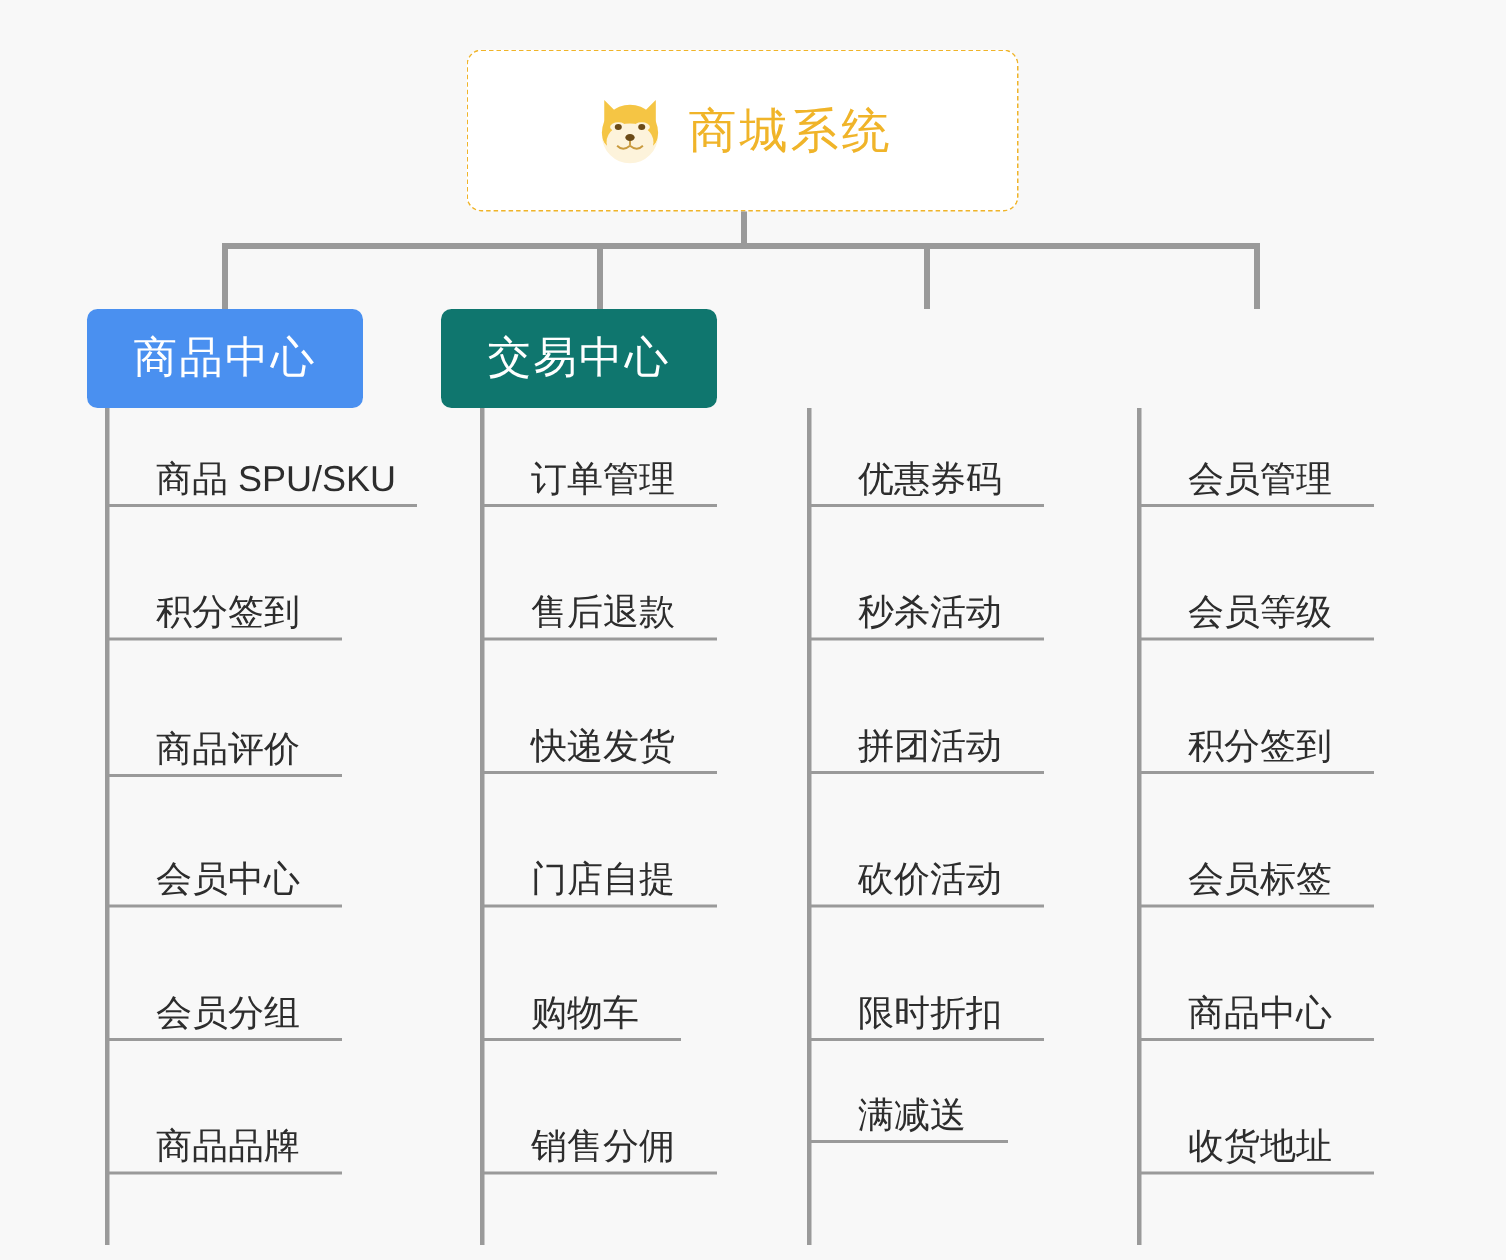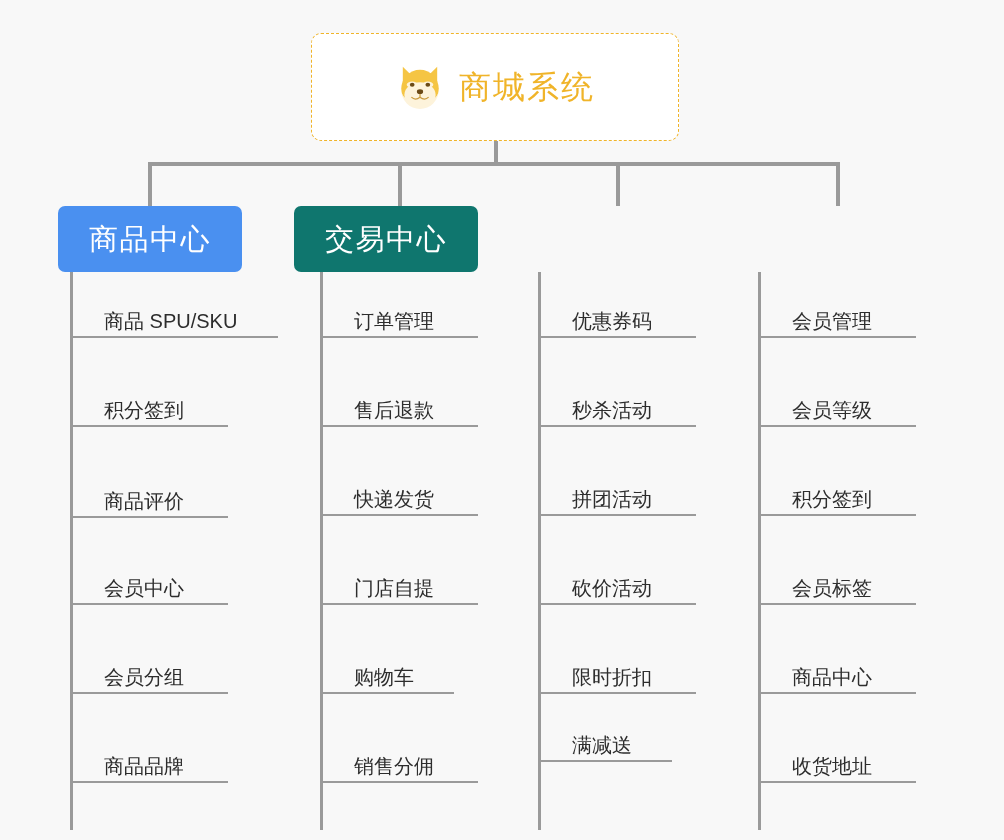--- a/index.html
+++ b/index.html
@@ -67,21 +67,21 @@
     position: absolute;
     left: 0;
     height: 66px;
     border-bottom: 2px solid #9a9a9a;
     display: flex;
     align-items: flex-end;
     padding-left: 34px;
     padding-bottom: 4px;
   }
   .leaf-label {
-    font-size: 20px;
+    font-size: 24px;
     color: #2d2d2d;
     line-height: 1.05;
     white-space: nowrap;
   }
 </style>
 </head>
 <body>
 
 <div id="stage">
 

